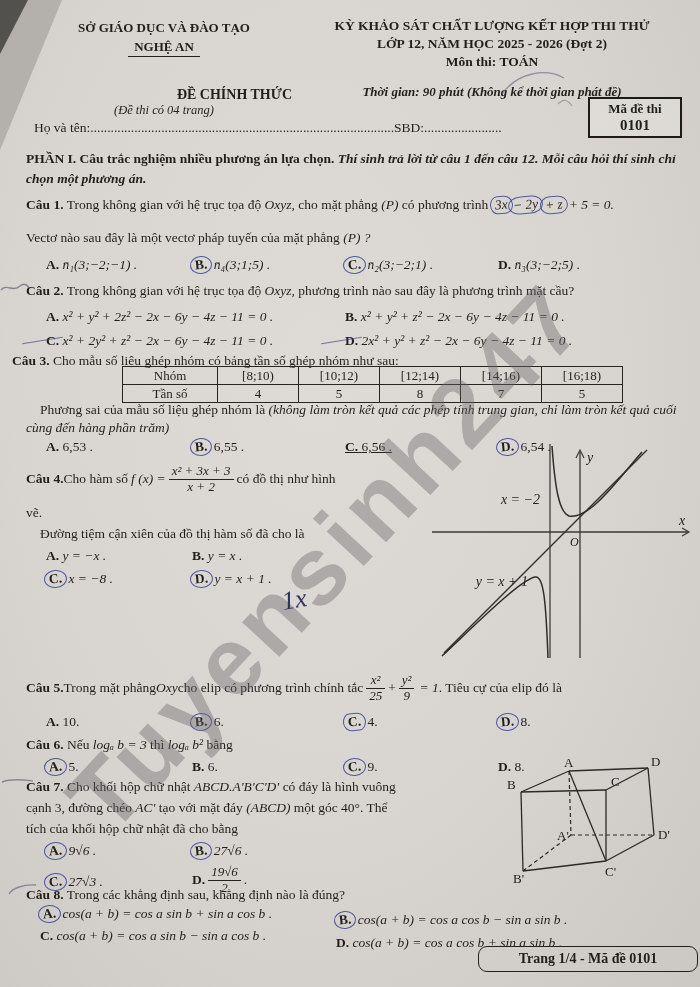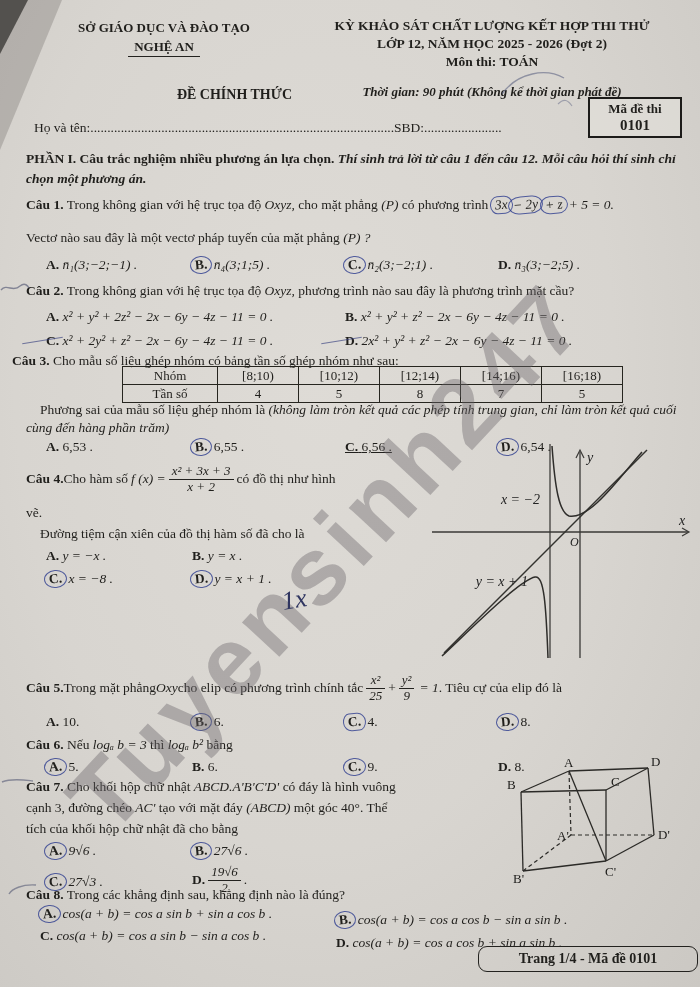--- a/index.html
+++ b/index.html
@@ -45,20 +45,21 @@
             clip-path:polygon(0 0,28px 0,0 54px);"></div>
 
 <div class="watermark">Tuyensinh247</div>
 
 <div class="abs ctr" style="left:36px;top:20px;width:256px;">
   <div class="b" style="font-size:13px;">SỞ GIÁO DỤC VÀ ĐÀO TẠO</div>
   <div style="margin-top:1px;">
     <span class="b" style="font-size:13px;display:inline-block;border-bottom:1.5px solid #23221f;padding:0 6px 1px;">NGHỆ AN</span>
   </div>
   <div class="b" style="font-size:14px;margin-top:30px;text-align:right;">ĐỀ CHÍNH THỨC</div>
+  <div class="i" style="font-size:12.5px;">(Đề thi có 04 trang)</div>
 </div>
 
 <div class="abs ctr" style="left:288px;top:18px;width:408px;">
   <div class="b" style="font-size:13.5px;">KỲ KHẢO SÁT CHẤT LƯỢNG KẾT HỢP THI THỬ</div>
   <div class="b" style="font-size:13.5px;margin-top:2px;">LỚP 12, NĂM HỌC 2025 - 2026 (Đợt 2)</div>
   <div class="b" style="font-size:13.5px;margin-top:2px;">Môn thi: TOÁN</div>
   <div class="bi" style="font-size:13px;margin-top:14px;">Thời gian: 90 phút (Không kể thời gian phát đề)</div>
 </div>
 
 <div class="abs codebox" style="left:588px;top:97px;width:82px;">

